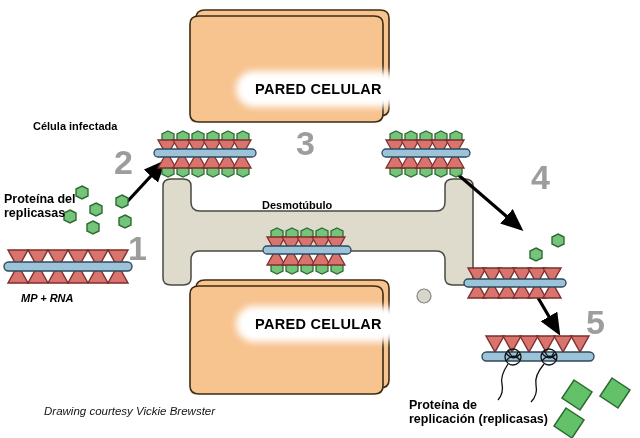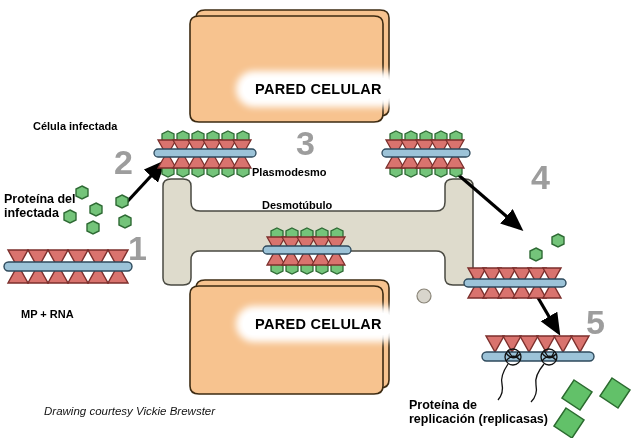--- a/index.html
+++ b/index.html
@@ -223,27 +223,26 @@
   </svg>
 
   <div class="lbl lbl-wall" style="left:243px;top:78px;">PARED CELULAR</div>
 
   <div class="lbl lbl-wall" style="left:243px;top:313px;">PARED CELULAR</div>
 
   <div class="lbl lbl-plain" style="left:33px;top:120px;">Célula infectada</div>
 
 
   <div class="lbl lbl-small" style="left:4px;top:192px;">Proteína del
-infectada</div>
-
-  <div class="lbl lbl-plain" style="left:252px;top:166px;">Plasmodesmo</div>
+replicasas</div>
+
 
   <div class="lbl lbl-plain" style="left:262px;top:199px;">Desmotúbulo</div>
 
-  <div class="lbl lbl-plain" style="left:21px;top:308px;">MP + RNA</div>
+  <div class="lbl lbl-plain" style="left:21px;top:292px;font-style:italic;">MP + RNA</div>
 
   <div class="lbl lbl-small" style="left:409px;top:398px;">Proteína de
 replicación (replicasas)</div>
 
   <div class="num" style="left:114px;top:145px;">2</div>
   <div class="num" style="left:128px;top:231px;">1</div>
   <div class="num" style="left:296px;top:126px;">3</div>
   <div class="num" style="left:531px;top:160px;">4</div>
   <div class="num" style="left:586px;top:305px;">5</div>
 

